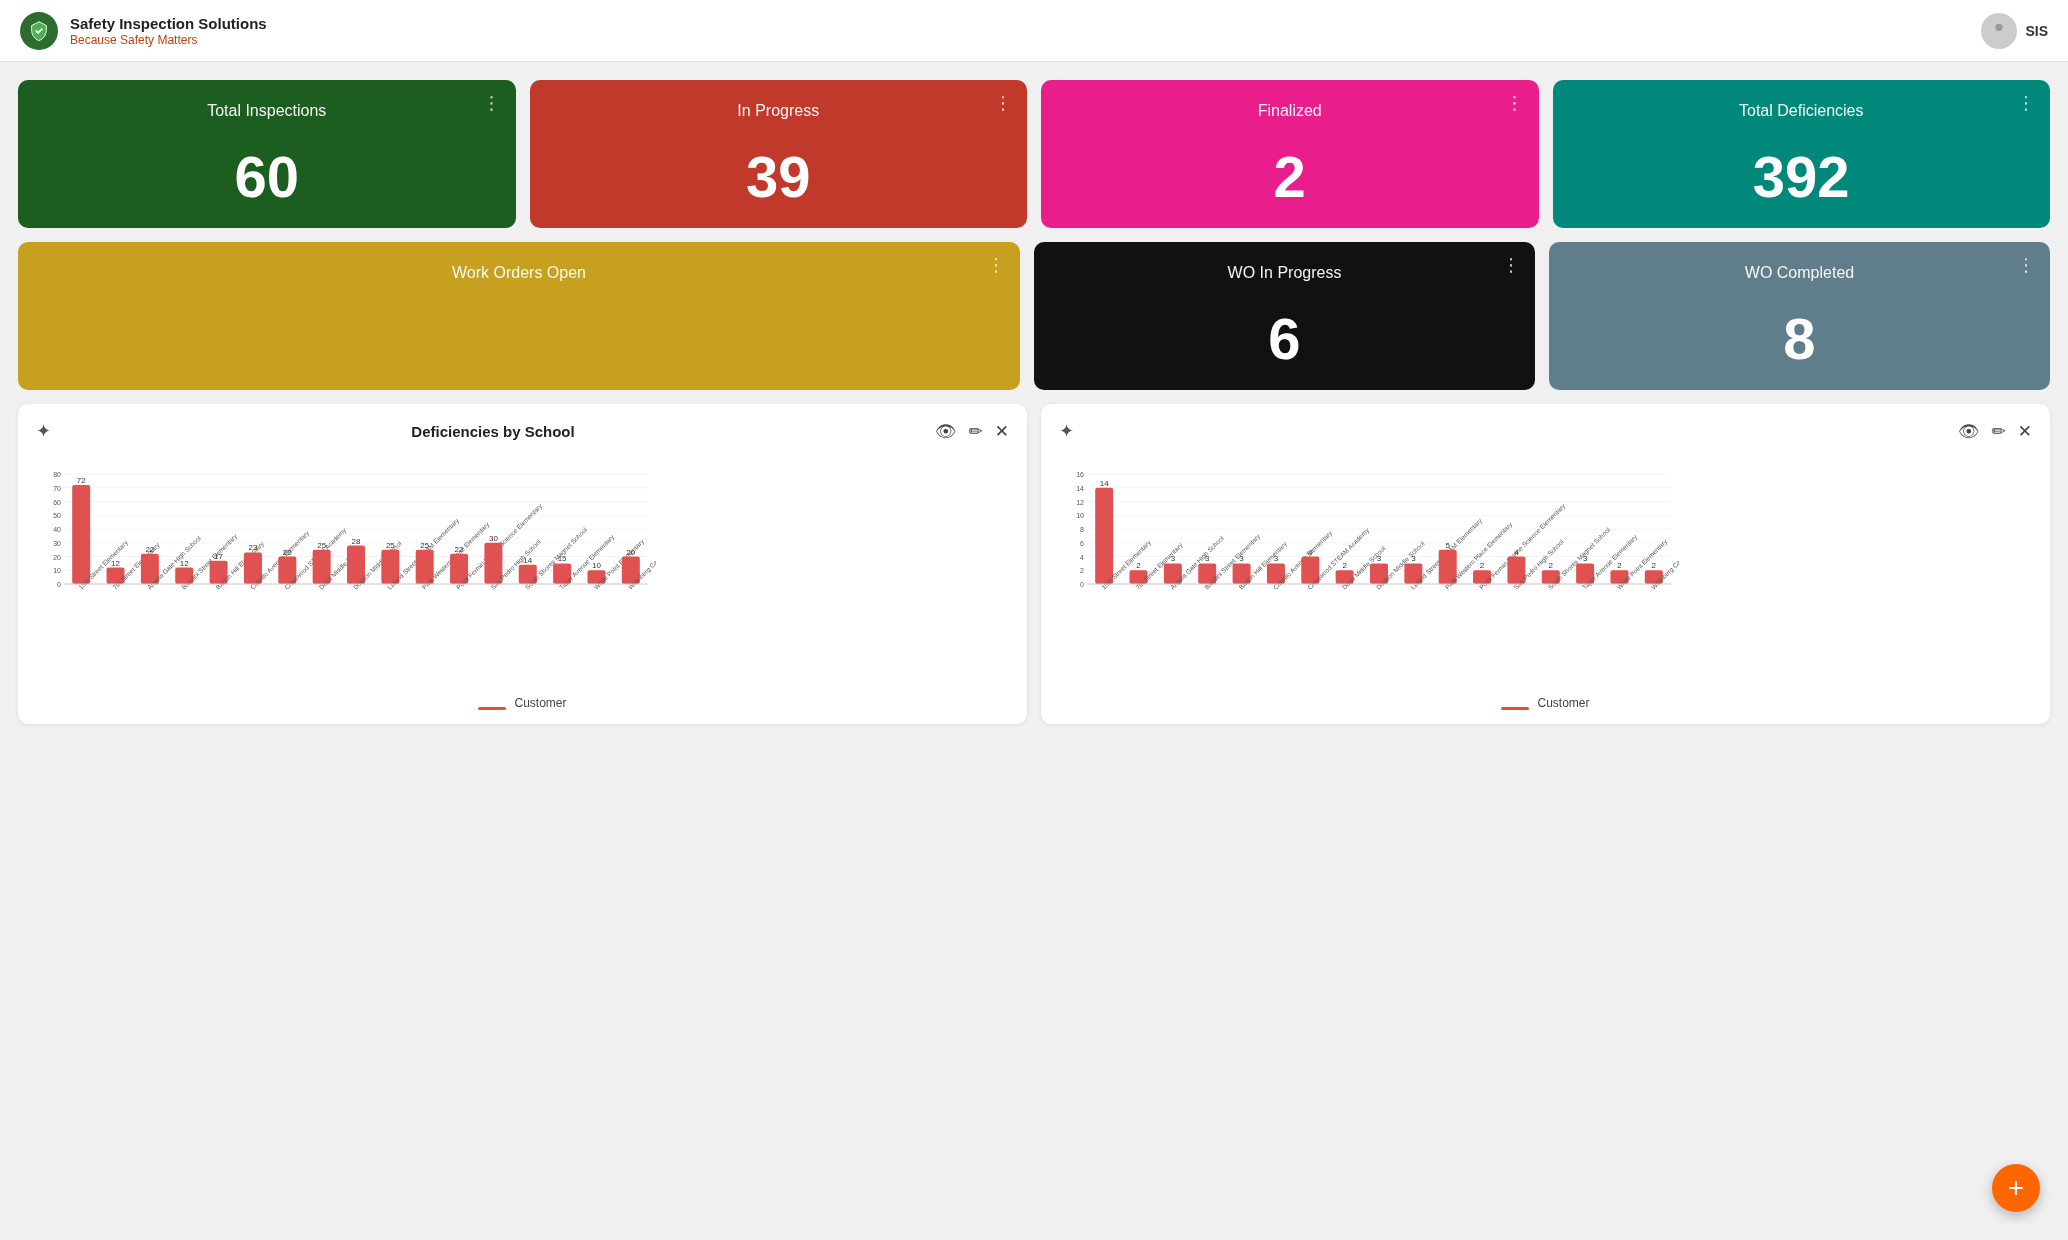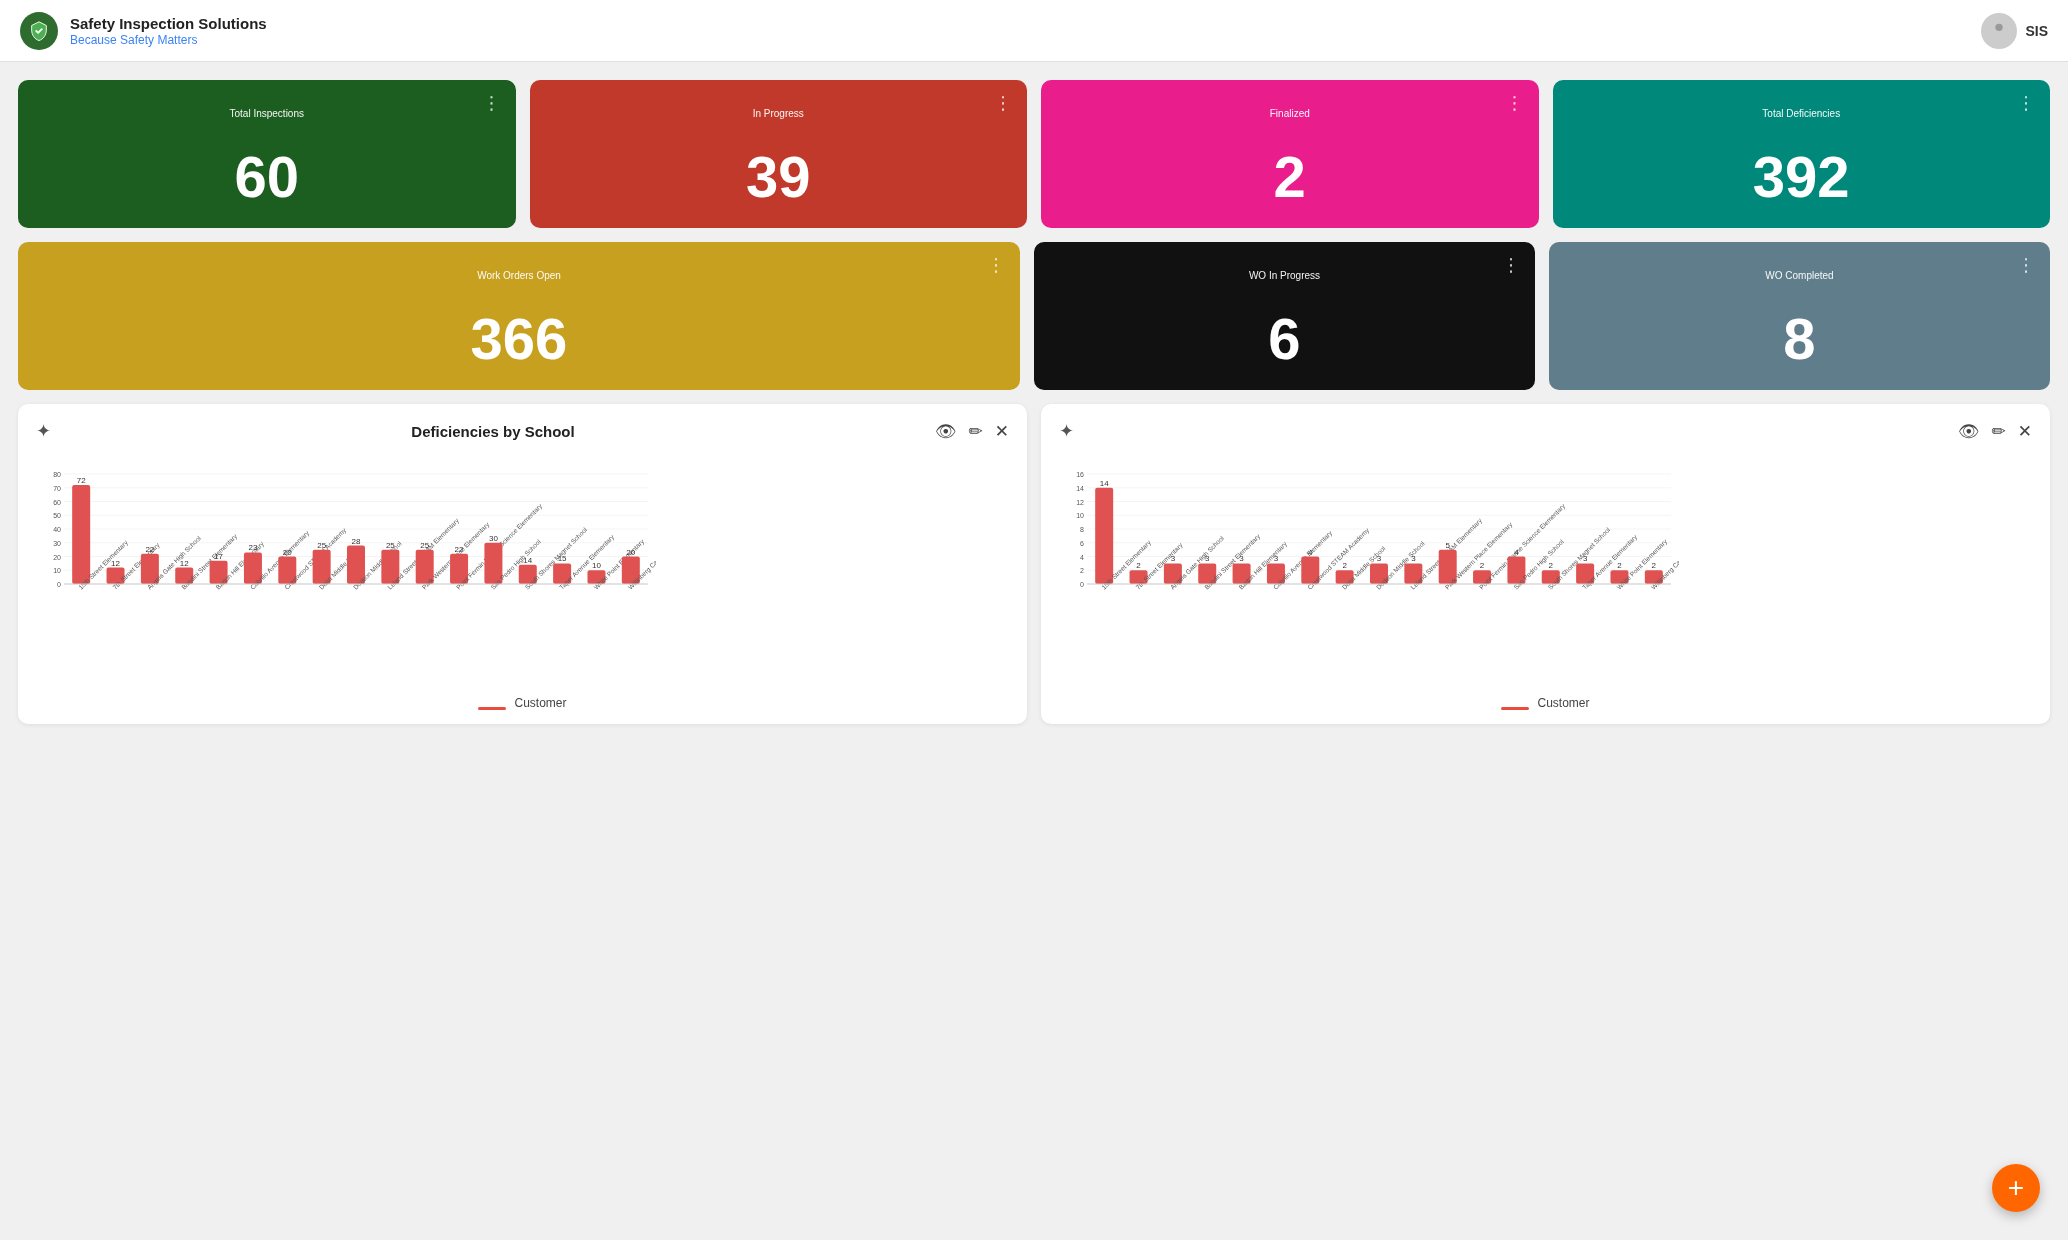--- a/index.html
+++ b/index.html
@@ -17,21 +17,21 @@
     }
     .header-left { display: flex; align-items: center; gap: 12px; }
     .logo-icon {
       width: 38px; height: 38px;
       background: #2e6b2e;
       border-radius: 50%;
       display: flex; align-items: center; justify-content: center;
       color: #fff; font-size: 18px;
     }
     .header-title { font-weight: 700; font-size: 15px; color: #222; line-height: 1.2; }
-    .header-subtitle { font-size: 12px; color: #3b82f6; }
+    .header-subtitle { font-size: 12px; color: #c2410c; }
     .header-right { display: flex; align-items: center; gap: 8px; }
     .avatar {
       width: 36px; height: 36px; border-radius: 50%;
       background: #ccc; display: flex; align-items: center; justify-content: center;
       font-size: 14px; color: #555;
     }
     .user-label { font-size: 14px; color: #333; font-weight: 600; }
 
     
     .main { padding: 18px 18px 18px 18px; }
@@ -55,22 +55,22 @@
     .stat-card.teal { background: #00897b; }
     .stat-card.gold { background: #c8a020; min-height: 148px; }
     .stat-card.black { background: #111111; }
     .stat-card.slate { background: #607d8b; }
 
     .card-menu {
       position: absolute; top: 12px; right: 14px;
       font-size: 18px; color: rgba(255,255,255,0.8); cursor: pointer; letter-spacing: 1px;
     }
     .card-title {
-      font-size: 10px; font-weight: 500; opacity: 0.95;
-      text-align: center; margin-top: 10px;
+      font-size: 16px; font-weight: 500; opacity: 0.95;
+      text-align: center; margin-top: 4px;
     }
     .card-value {
       font-size: 58px; font-weight: 700;
       text-align: center; line-height: 1;
       margin-top: 8px;
     }
 
     
     .charts-row { display: grid; grid-template-columns: 1fr 1fr; gap: 14px; }
     .chart-panel {
@@ -167,21 +167,20 @@
     <span class="card-menu">⋮</span>
     <div class="card-title">Total Deficiencies</div>
     <div class="card-value">392</div>
   </div>
     </div>
 
   <div class="cards-row cards-row-2" id="row2-cards">
       <div class="stat-card gold">
     <span class="card-menu">⋮</span>
     <div class="card-title">Work Orders Open</div>
-    <div class="card-value">366</div>
   </div>
       <div class="stat-card black">
     <span class="card-menu">⋮</span>
     <div class="card-title">WO In Progress</div>
     <div class="card-value">6</div>
   </div>
       <div class="stat-card slate">
     <span class="card-menu">⋮</span>
     <div class="card-title">WO Completed</div>
     <div class="card-value">8</div>

